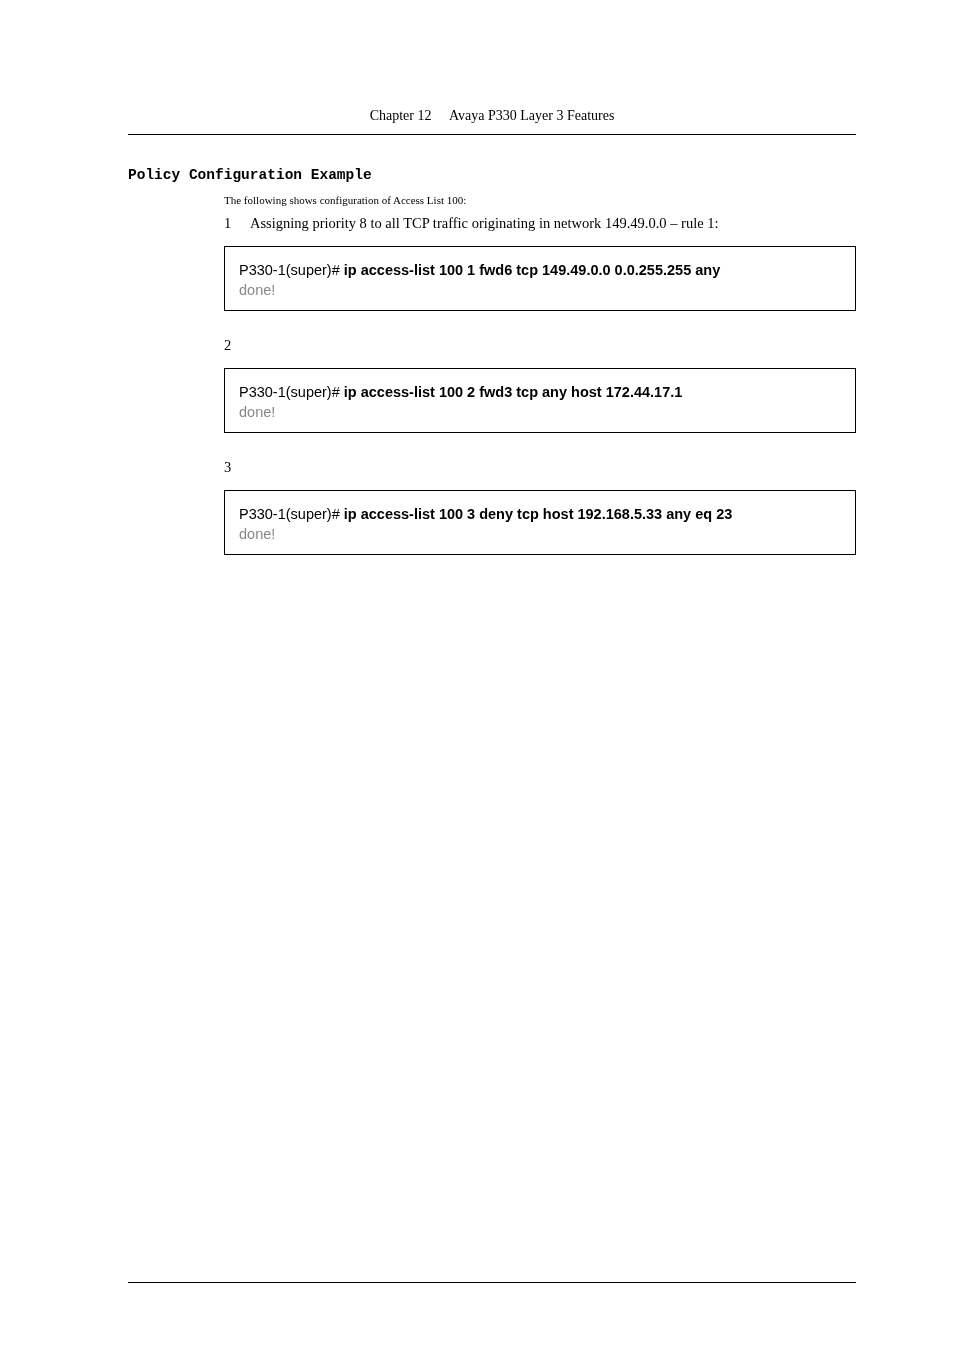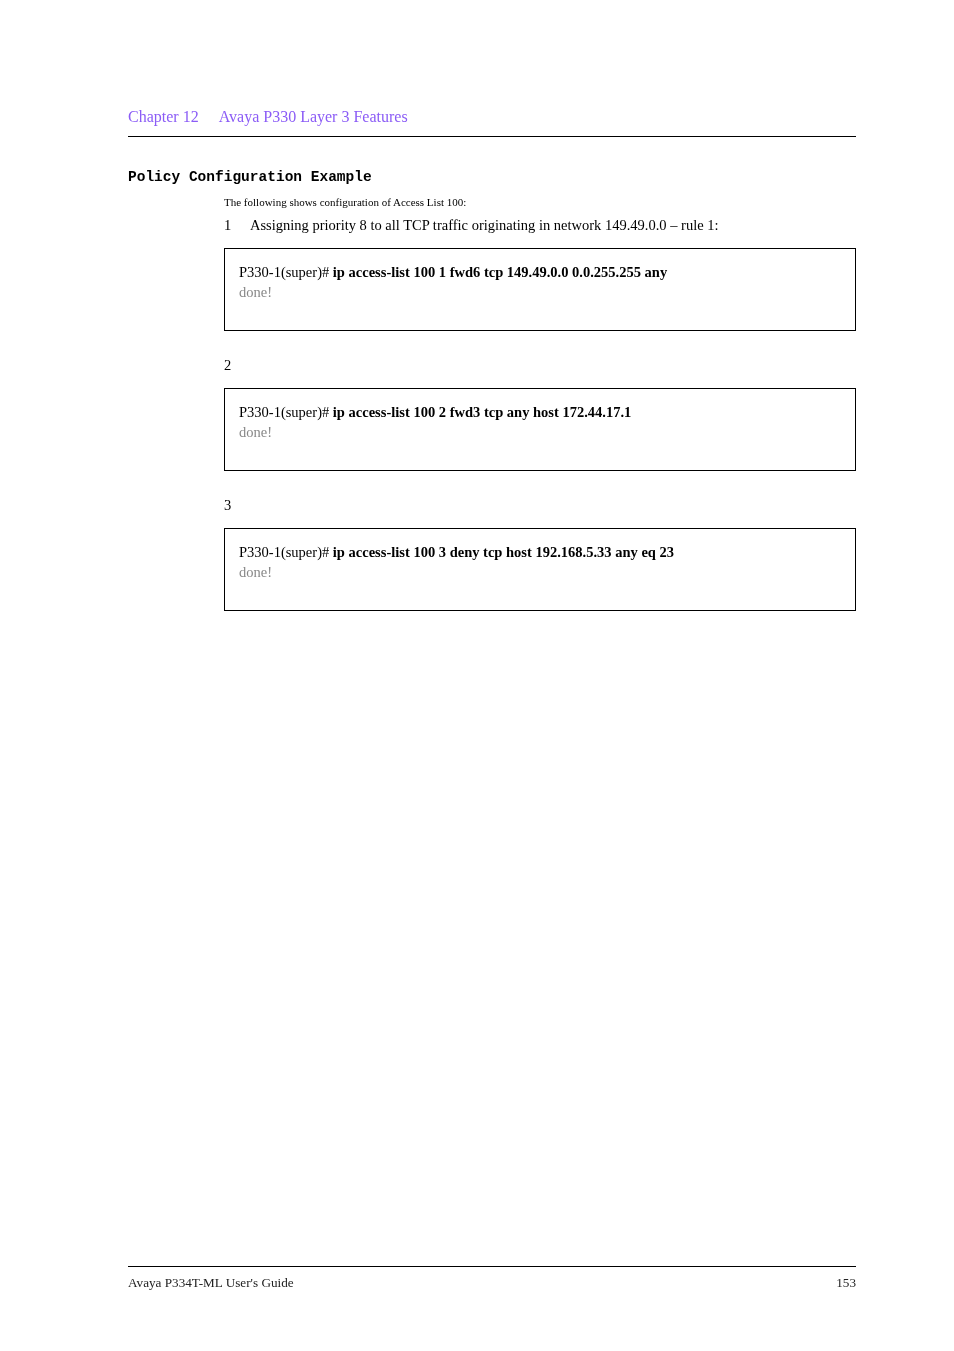--- a/index.html
+++ b/index.html
@@ -10,24 +10,24 @@
     body {
       font-family: "Palatino Linotype", "Book Antiqua", Palatino, Georgia, serif;
       background: #fff;
       color: #000;
       width: 954px;
       height: 1351px;
       position: relative;
       padding: 108px 98px 60px 128px;
     }
     .header {
-      text-align: left;
-      font-size: 16px;
+      text-align: center;
+      font-size: 14px;
       margin-bottom: 10px;
-      color: #8b5cf6;
+      color: #000000;
     }
     .header-rule {
       border: none;
       border-top: 1px solid #000;
       margin-bottom: 32px;
     }
     .section-heading {
       font-family: Liberation Mono, monospace;
       font-weight: bold;
       font-size: 14.5px;
@@ -50,22 +50,22 @@
     .numbered-item .num {
       width: 26px;
       flex-shrink: 0;
     }
     .code-box {
       border: 1px solid #000;
       margin-left: 96px;
       margin-right: 0;
       margin-top: 12px;
       margin-bottom: 24px;
-      padding: 14px 14px 28px 14px;
-      font-family: Liberation Serif, serif;
+      padding: 14px 14px 10px 14px;
+      font-family: Liberation Sans, sans-serif;
       font-size: 14.5px;
       line-height: 1.35;
     }
     .code-box .bold {
       font-weight: bold;
     }
     .code-cmd {
       white-space: pre-wrap;
     }
     .code-out {
@@ -122,17 +122,13 @@
 <div class="numbered-item">
   <span class="num">3</span>
 </div>
 <div class="code-box">
   <div class="code-cmd"><span>P330-1(super)# </span><span class="bold">ip access-list 100 3 deny tcp host 192.168.5.33 any eq 23</span></div>
   <div class="code-out">done!</div>
 </div>
 
 <div class="footer">
   <hr class="footer-rule">
-  <div class="footer-row">
-    <span>Avaya P334T-ML User's Guide</span>
-    <span>153</span>
-  </div>
 </div>
 
 </body></html>

